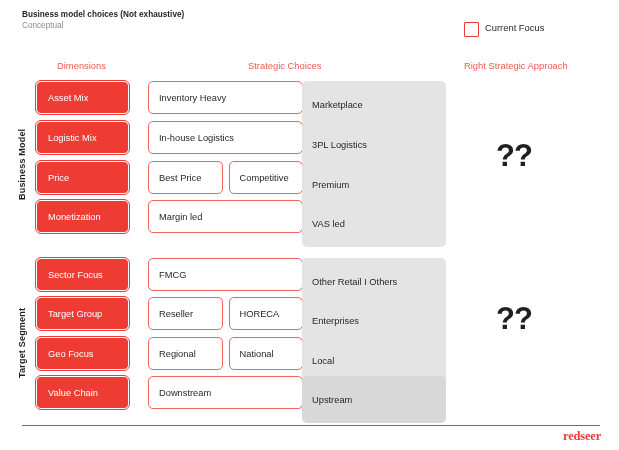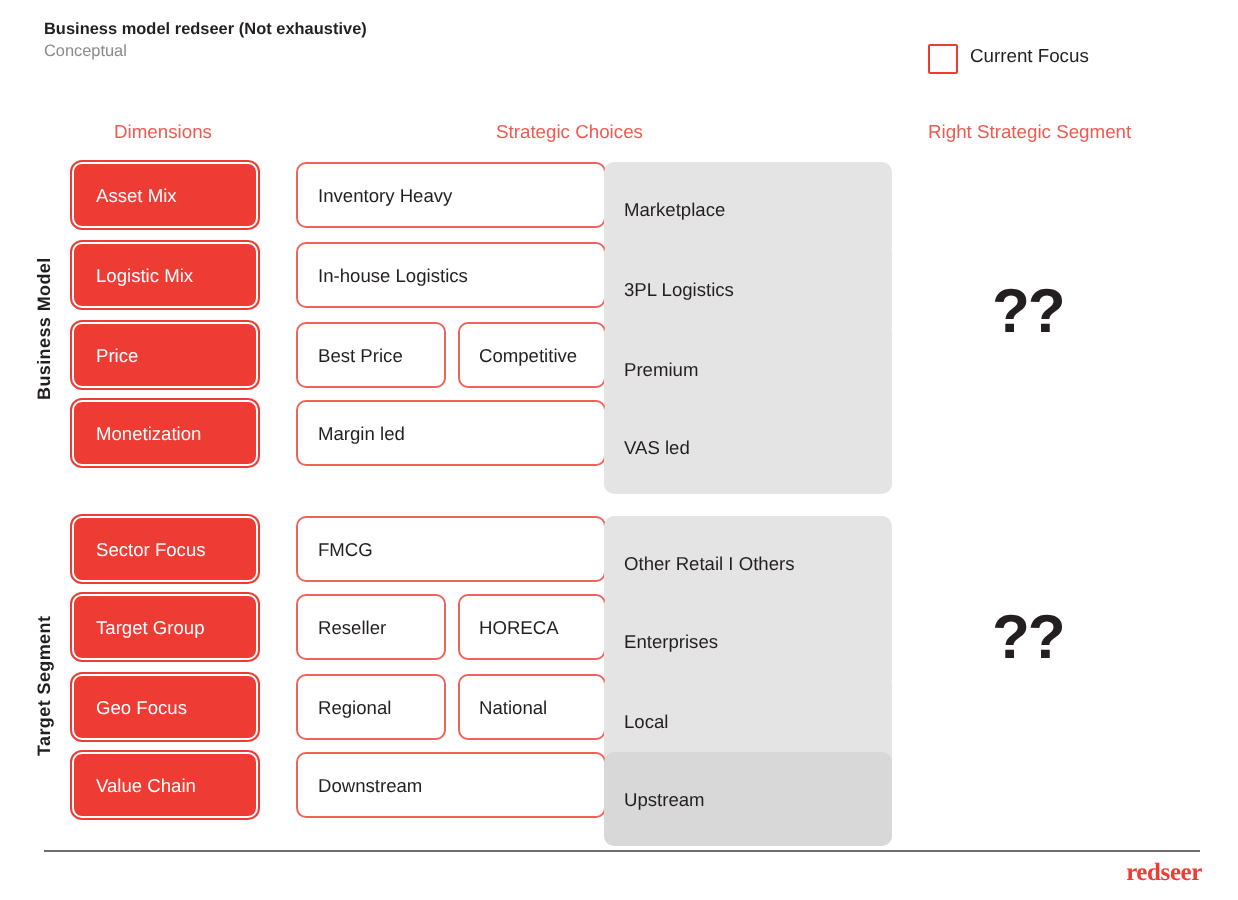--- a/index.html
+++ b/index.html
@@ -162,32 +162,32 @@
     font-size: 12.5px;
     font-weight: bold;
     color: #ee3b33;
     letter-spacing: -0.2px;
   }
 </style>
 </head>
 <body>
 
 <div class="title-block">
-  <div class="title-main">Business model redseer (Not exhaustive)</div>
+  <div class="title-main">Business model choices (Not exhaustive)</div>
   <div class="title-sub">Conceptual</div>
 </div>
 
 <div class="legend">
   <div class="legend-swatch"></div>
   <div class="legend-label">Current Focus</div>
 </div>
 
 <div class="col-head dimensions">Dimensions</div>
 <div class="col-head strategic">Strategic Choices</div>
-<div class="col-head approach">Right Strategic Segment</div>
+<div class="col-head approach">Right Strategic Approach</div>
 
 <div class="side-label bm">Business Model</div>
 <div class="side-label ts">Target Segment</div>
 
 <div class="row" style="top:81px">
   <div class="dim-pill">
     <span>Asset Mix</span>
   </div>
   <div class="choice-wrap">
     <div class="choice">

